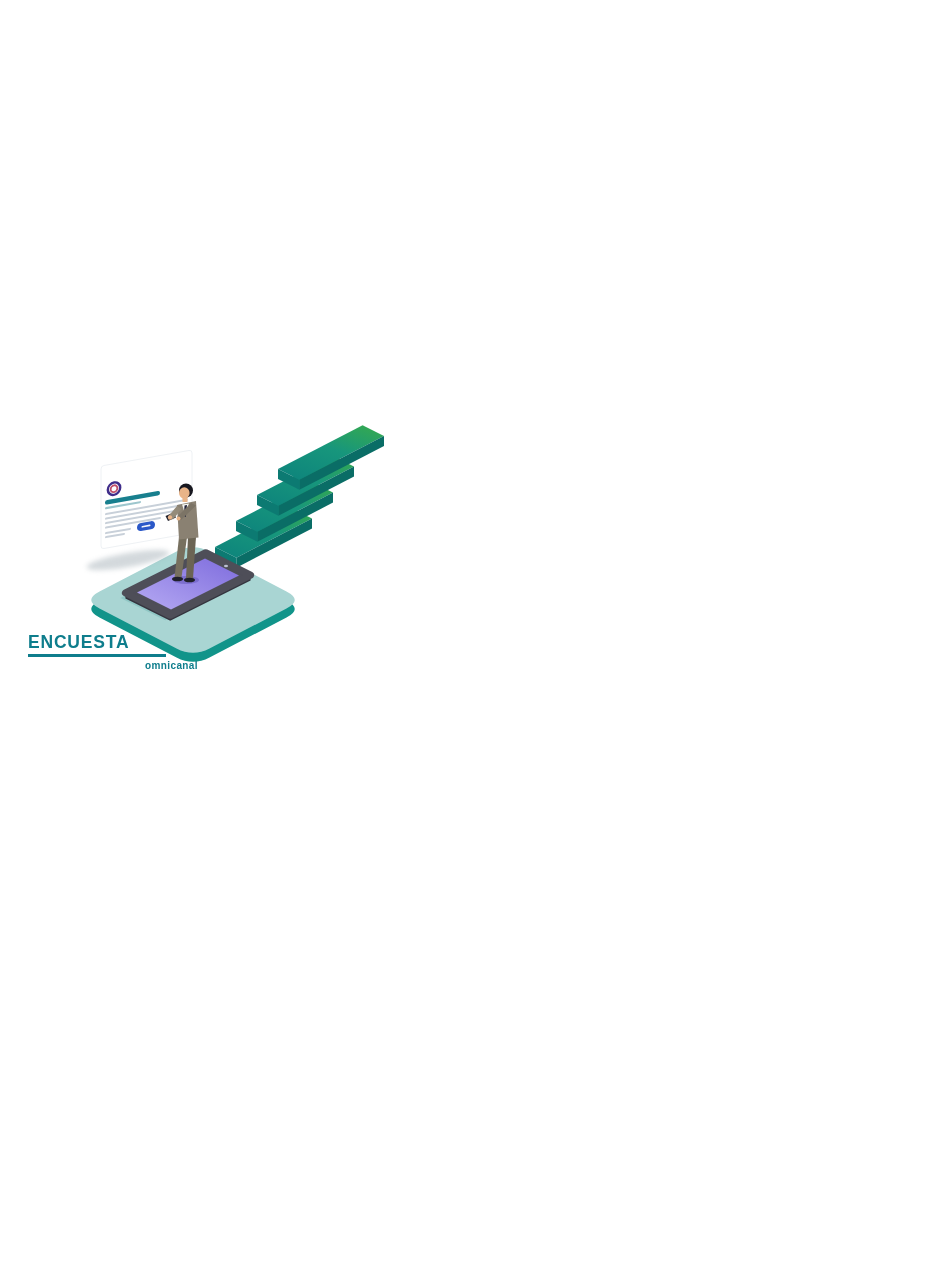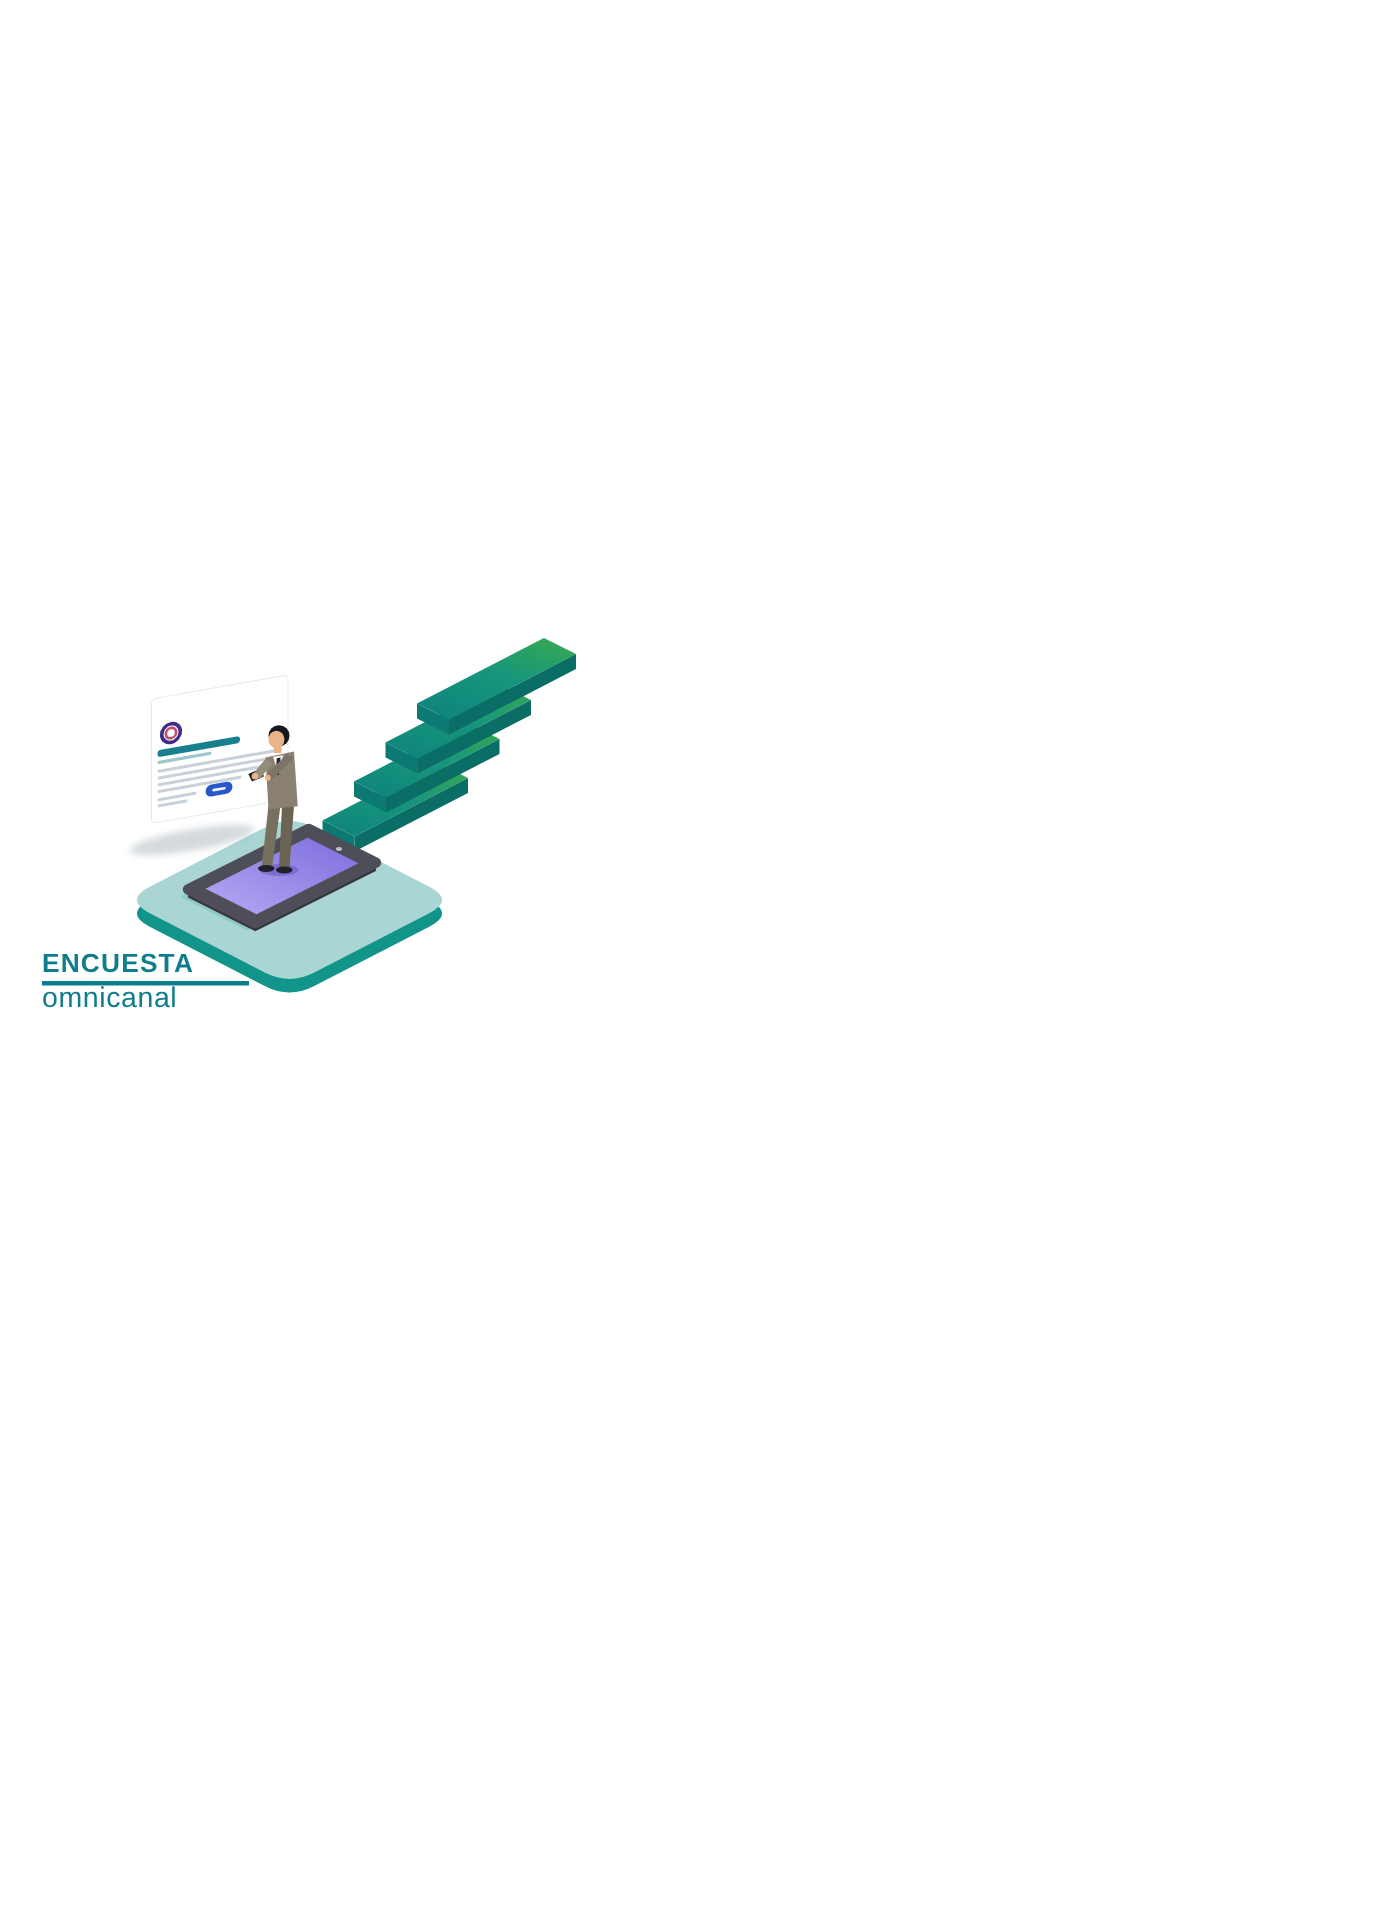--- a/index.html
+++ b/index.html
@@ -33,25 +33,26 @@
     color: #0e7d8c;
     line-height: 19px;
   }
   .brand-rule {
     width: 138px;
     height: 3px;
     background: #0e7d8c;
     margin: 2px 0 2px 0;
   }
   .brand-subtitle {
-    font-size: 19px;
-    font-weight: 400;
+    font-size: 10px;
+    font-weight: 700;
     letter-spacing: 0.4px;
     color: #0e7d8c;
     line-height: 14px;
+    text-align: right;
   }
 </style>
 </head>
 <body>
 
 <div class="canvas">
 
   <svg class="illustration-svg" viewBox="0 0 420 280" aria-hidden="true">
     <defs>
       <path id="platTop" d="M199.5 141.6 L276.5 181.4 Q293 190 276.5 198.6 L199.5 238.4 Q183 247 166.5 238.4 L89.5 198.6 Q73 190 89.5 181.4 L166.5 141.6 Q183 133 199.5 141.6 Z"></path>

